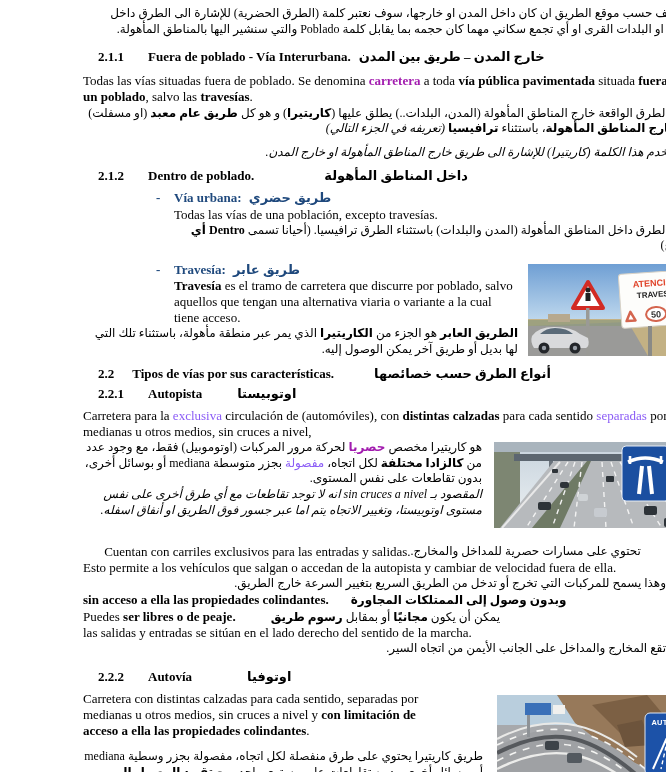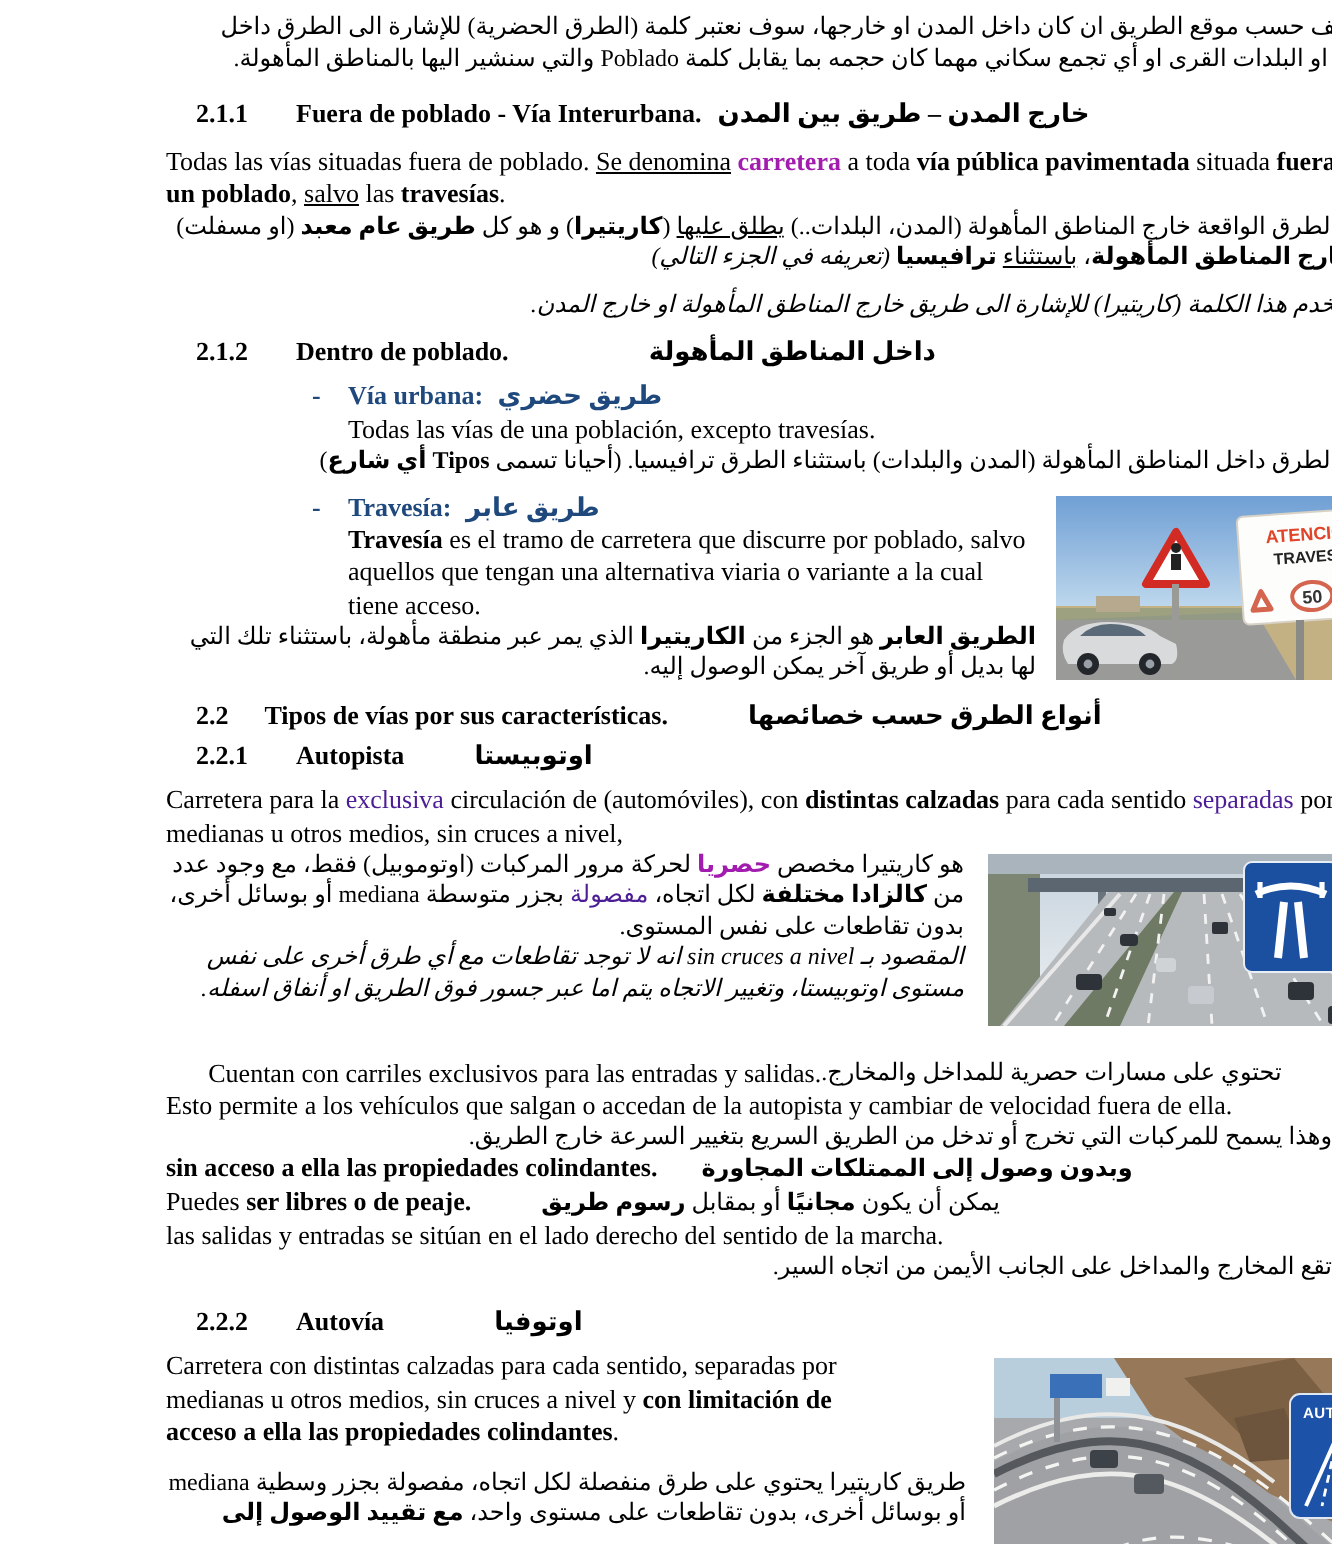--- a/index.html
+++ b/index.html
@@ -3,23 +3,23 @@
 <meta charset="utf-8">
 <style>
   html,body{margin:0;padding:0;background:#fff;}
   .page{
     position:relative;width:666px;height:772px;overflow:hidden;background:#fff;
     color:#000;font-family:"Liberation Serif","DejaVu Sans",serif;font-size:13px;line-height:1.24;margin-left:43px;
   }
   .inner{padding:6px 13px 0 40px;}
   
   .b{font-weight:700}
-  .u{text-decoration:underline}
+  .u{}
   .r{color:#a21caf;font-weight:700}
-  .o{color:#4c1d95}
+  .o{color:#8b5cf6}
   .i{font-style:italic}
   .ar{direction:rtl;text-align:right;font-size:12px;line-height:1.3;}
   .it{font-style:italic}
   .hd{font-weight:700;margin-top:12px;white-space:nowrap;}
   .hd .num{margin-right:24px;margin-left:15px;}
   .hd .ares{direction:rtl;unicode-bidi:isolate;text-align:center;}
   .gap8{margin-left:8px}.gap35{margin-left:35px}.gap40{margin-left:40px}
   .gap55{margin-left:55px}.gap70{margin-left:70px}
   p{margin:0;}
   .mt4{margin-top:4px}.mt6{margin-top:6px}.mt8{margin-top:8px}.mt10{margin-top:10px}.mt12{margin-top:12px}
@@ -54,21 +54,21 @@
     <p class="ar"><span>جميع الطرق الواقعة خارج المناطق المأهولة (المدن، البلدات..) </span><span class="u">يطلق عليها</span><span> (</span><span class="b">كاريتيرا</span><span>) و هو كل </span><span class="b">طريق عام معبد</span><span> (او مسفلت) يقع </span><span class="b">خارج</span><span> </span><span class="b">المناطق المأهولة</span><span>، </span><span class="u">باستثناء</span><span> </span><span class="b">ترافيسيا</span><span> </span><span class="i">(تعريفه في الجزء التالي)</span></p>
     <p class="ar it mt8">سنستخدم هذا الكلمة (كاريتيرا) للإشارة الى طريق خارج المناطق المأهولة او خارج المدن.</p>
 
     <div class="hd mt8">
       <span class="num">2.1.2</span><span>Dentro de poblado.</span><span class="ares gap70">داخل المناطق المأهولة</span>
     </div>
 
     <div class="bullet mt6">
       <span class="dash">-</span><span class="bluelbl"><span>Vía urbana:</span> <span class="ar-part">طريق حضري</span></span>
       <div class="sub" style="margin-left:18px;">Todas las vías de una población, excepto travesías.</div>
-      <div class="ar"><span>جميع الطرق داخل المناطق المأهولة (المدن والبلدات) باستثناء الطرق ترافيسيا. (أحيانا تسمى </span><span class="b">Tipos</span><span> </span><span class="b">أي شارع</span><span>)</span></div>
+      <div class="ar"><span>جميع الطرق داخل المناطق المأهولة (المدن والبلدات) باستثناء الطرق ترافيسيا. (أحيانا تسمى </span><span class="b">Dentro</span><span> </span><span class="b">أي شارع</span><span>)</span></div>
     </div>
 
     <div class="clearfix mt8">
       
       <svg class="img-right travesia-img" viewBox="0 0 168 92" role="img">
         <defs>
           <linearGradient id="sky1" x1="0" y1="0" x2="0" y2="1">
             <stop offset="0" stop-color="#6f9fd4"></stop>
               <stop offset="1" stop-color="#c4dcef"></stop>
           </linearGradient>

